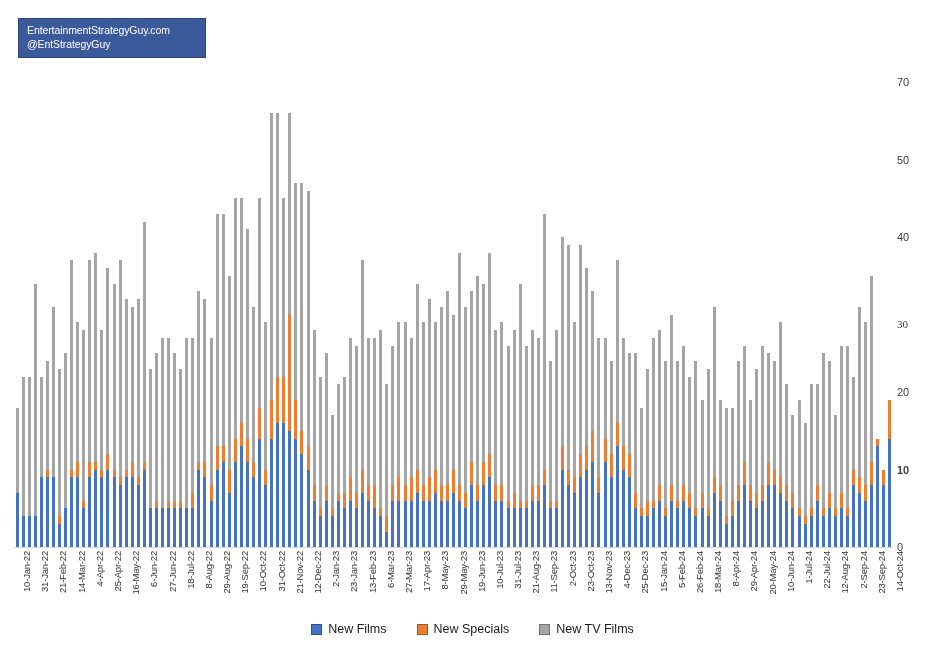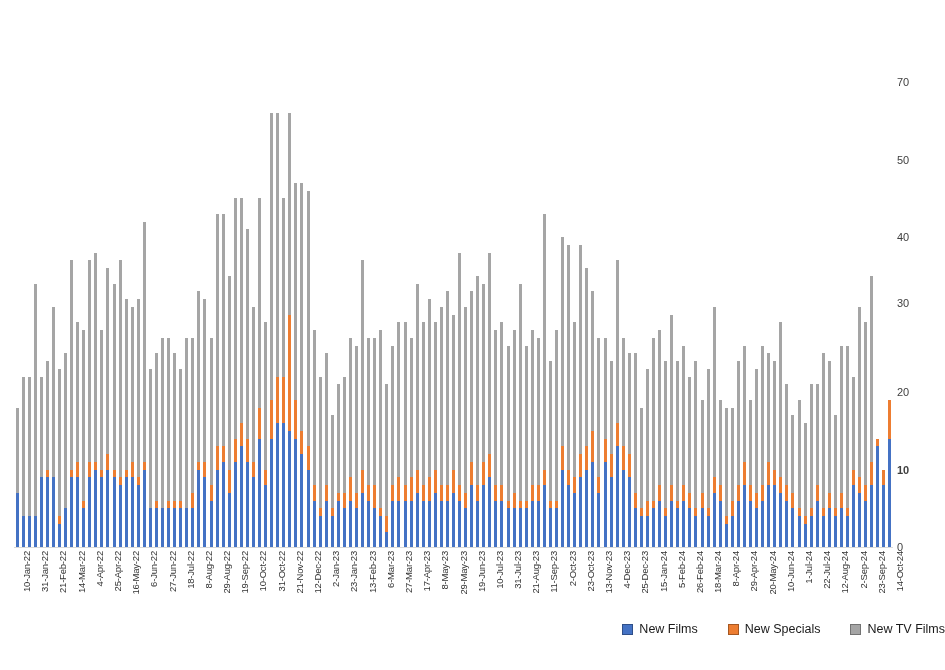--- a/index.html
+++ b/index.html
@@ -64,34 +64,38 @@
     position:absolute;top:0;
     font-size:9.5px;color:#333333;white-space:nowrap;
     transform-origin:left top;
     transform:rotate(-90deg) translateX(-100%);
     letter-spacing:-0.2px;
   }
 
   
   .legend{
     position:absolute;left:0;right:0;top:622px;
-    display:flex;justify-content:flex-end;align-items:center;gap:30px;
+    display:flex;justify-content:center;align-items:center;gap:30px;
   }
   .legend-item{display:flex;align-items:center;gap:6px;}
   .legend-swatch{
     width:11px;height:11px;display:inline-block;
     border:1px solid rgba(0,0,0,.30);box-sizing:border-box;
   }
   .legend-label{font-size:12.5px;color:#1a1a1a;}
 </style>
 </head>
 <body>
 
 <div id="chart-root">
 
+  <div class="brand-box">
+    <div class="brand-line">EntertainmentStrategyGuy.com</div>
+    <div class="brand-line">@EntStrategyGuy</div>
+  </div>
 
 
   <div id="plot">
     <div class="bars" id="bars">
         <div class="bar" style="left: 1.53103px; width: 3px;">
           <span class="seg" style="height: 54.25px; background: rgb(68, 114, 196);"></span>
           <span class="seg" style="height: 85.25px; background: rgb(165, 165, 165);"></span>
         </div>
         <div class="bar" style="left: 7.5931px; width: 3px;">
           <span class="seg" style="height: 31px; background: rgb(68, 114, 196);"></span>
@@ -803,21 +807,21 @@
         </div>
       </div>
   </div>
 
   <div class="baseline"></div>
 
   <div class="ylabels" id="ylabels">
       <div class="ytick" style="top: 465px;">0</div>
       <div class="ytick" style="top: 387.5px; font-weight: bold;">10</div>
       <div class="ytick" style="top: 310px;">20</div>
-      <div class="ytick" style="top: 221px;">30</div>
+      <div class="ytick" style="top: 242px; font-family: Liberation Serif, serif;">30</div>
       <div class="ytick" style="top: 155px;">40</div>
       <div class="ytick" style="top: 77.5px;">50</div>
       <div class="ytick" style="top: 0px;">70</div>
     </div>
   <div class="xlabels" id="xlabels">
       <div class="xtick" style="left: 7.03103px;">10-Jan-22</div>
       <div class="xtick" style="left: 25.2172px;">31-Jan-22</div>
       <div class="xtick" style="left: 43.4034px;">21-Feb-22</div>
       <div class="xtick" style="left: 61.5897px;">14-Mar-22</div>
       <div class="xtick" style="left: 79.7759px;">4-Apr-22</div>

